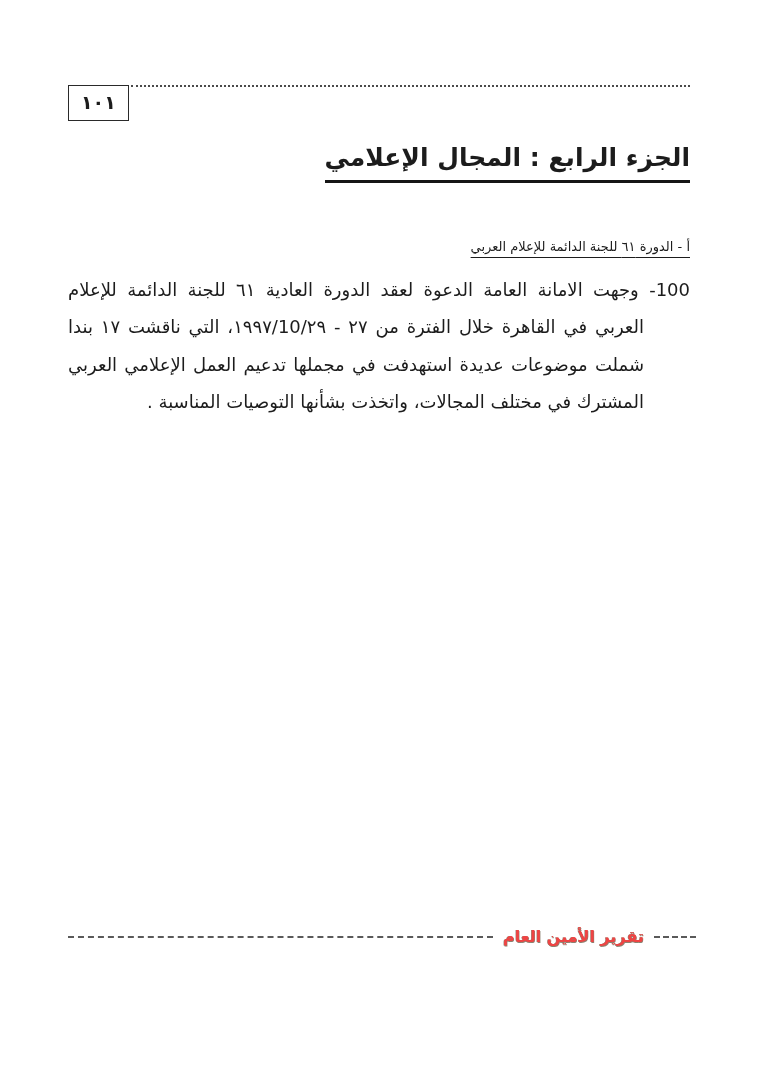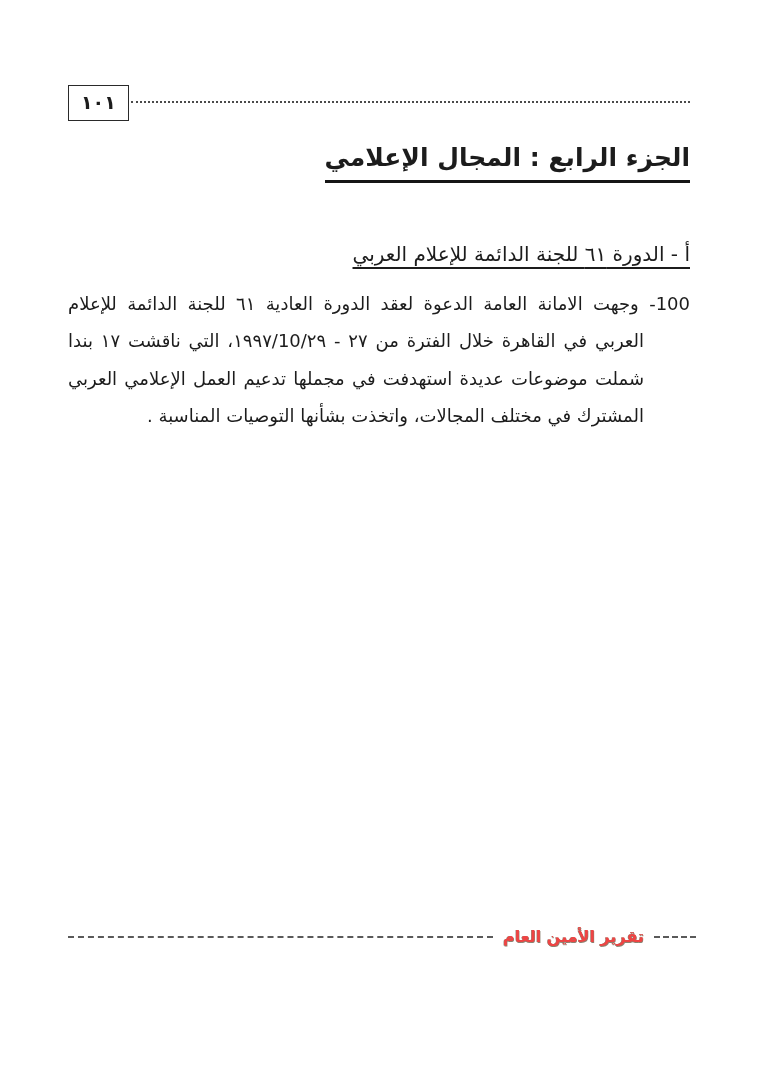--- a/index.html
+++ b/index.html
@@ -14,21 +14,21 @@
   .page {
     width: 758px;
     height: 1078px;
     padding: 85px 68px 0 68px;
     position: relative;
   }
 
   
   .pagenum-row {
     display: flex;
-    align-items: center;
+    align-items: flex-start;
     direction: ltr;
     margin-bottom: 22px;
   }
   .pagenum-box {
     border: 1px solid #2a2a2a;
     padding: 5px 12px 7px 12px;
     font-size: 19px;
     font-weight: bold;
     letter-spacing: 2px;
     background: #fff;
@@ -49,21 +49,21 @@
   .title-inner {
     font-size: 25px;
     font-weight: bold;
     border-bottom: 3px solid #161616;
     padding-bottom: 8px;
   }
 
   
   .content { direction: rtl; }
   .sec-heading {
-    font-size: 20px;
+    font-size: 13px;
     line-height: 2.05;
     margin: 0 0 10px 0;
     text-align: justify;
   }
   .sec-heading span {
     text-decoration: underline;
     text-underline-offset: 6px;
   }
   .sec-b { margin-top: 46px; }
 

